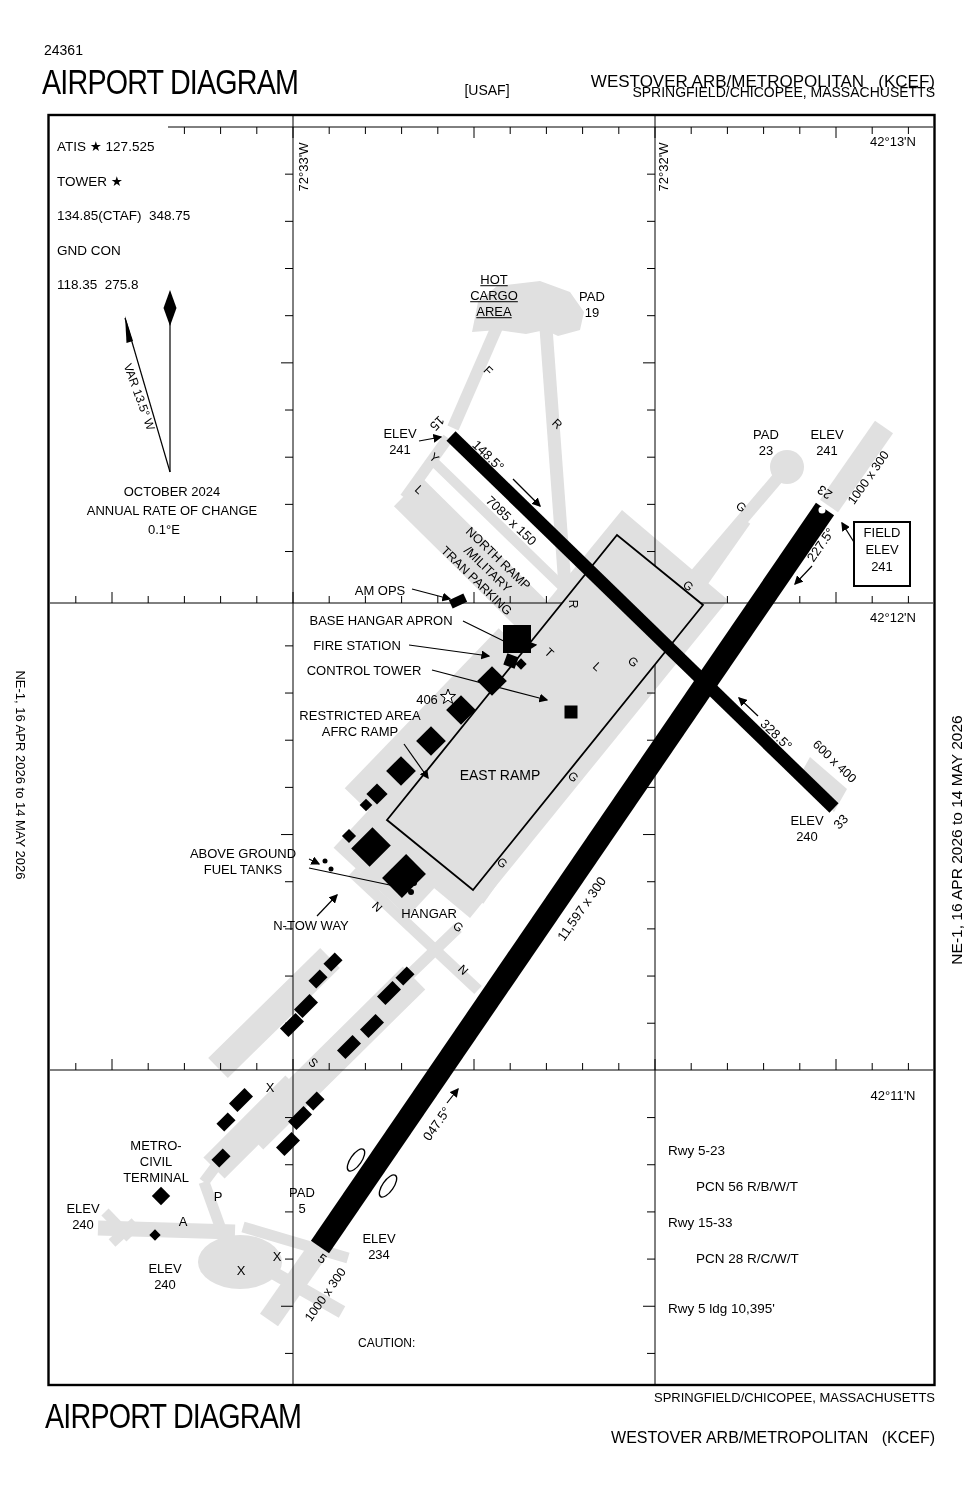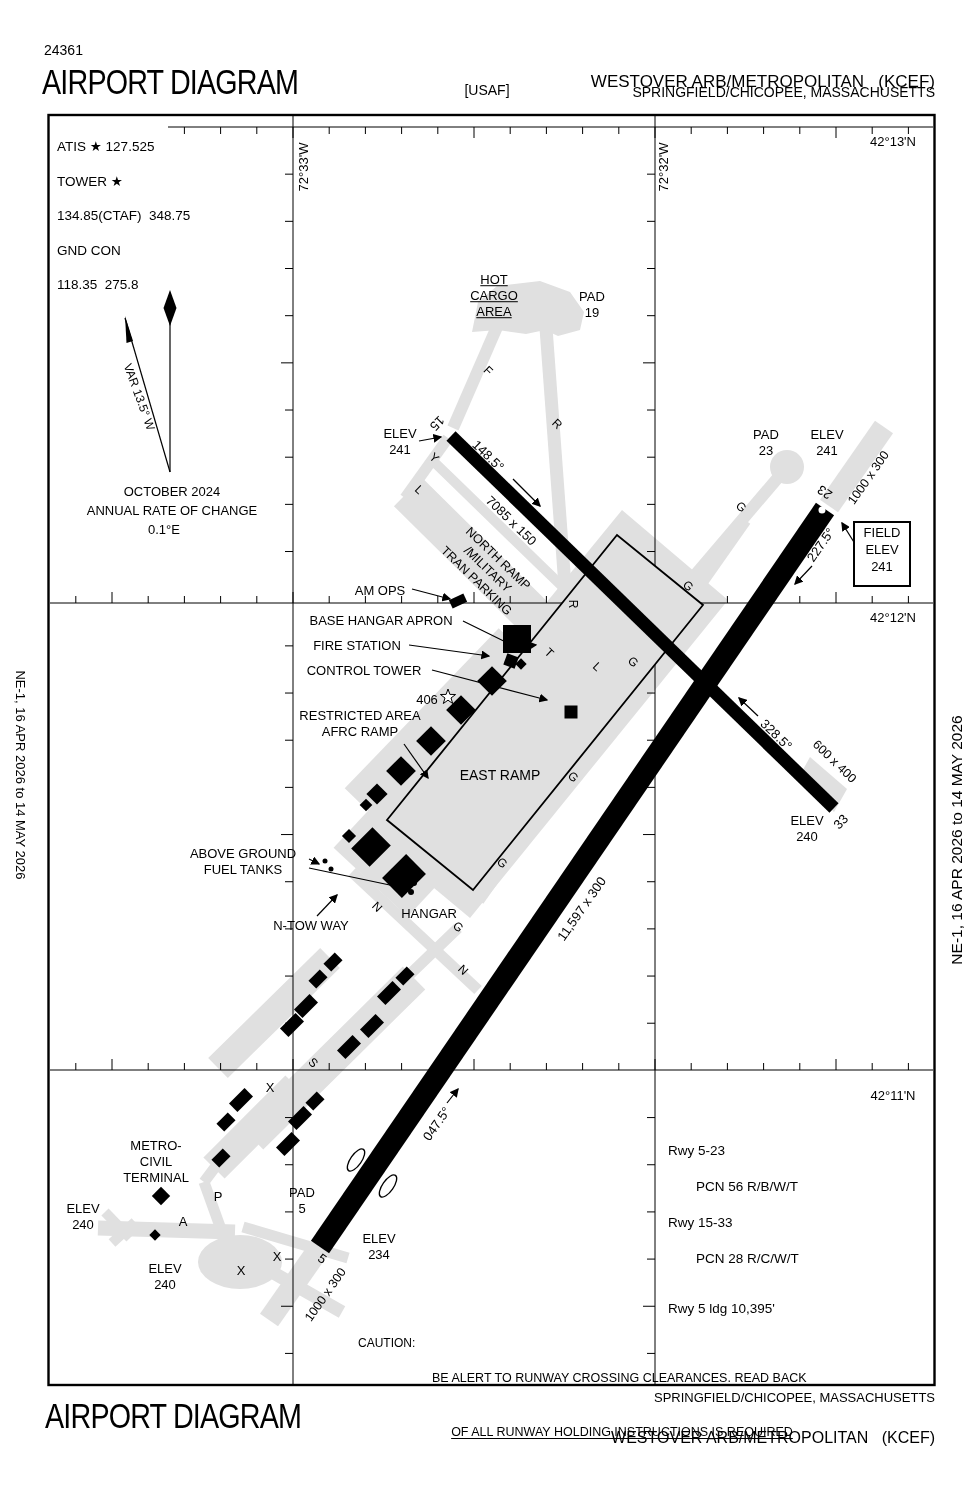--- a/index.html
+++ b/index.html
@@ -384,28 +384,20 @@
 
   <div class="blk rwyinfo" style="left:668px;top:1124px;">
     <div>Rwy 5-23</div>
     <div class="ind">PCN 56 R/B/W/T</div>
     <div>Rwy 15-33</div>
     <div class="ind">PCN 28 R/C/W/T</div>
     <div class="gap">Rwy 5 ldg 10,395'</div>
   </div>
 
   <div class="blk caution-line" style="left:358px;top:1334px;font-size:12px;">CAUTION:</div>
-  <div class="blk" style="left:432px;top:1333px;width:380px;">
-    <div class="caution-line">
-      <span>BE ALERT TO RUNWAY CROSSING CLEARANCES. </span><u>READ BACK</u>
-    </div>
-    <div class="caution-line" style="text-align:center;">
-      <u>OF ALL RUNWAY HOLDING INSTRUCTIONS IS REQUIRED</u>
-    </div>
-  </div>
 
   <div class="blk big-title" style="left:45px;top:1396px;">AIRPORT DIAGRAM</div>
   <div class="blk" style="right:44px;top:1390px;left:auto;font-size:13px;text-align:right;">SPRINGFIELD/CHICOPEE, MASSACHUSETTS</div>
   <div class="blk" style="right:44px;top:1411px;left:auto;font-size:16px;text-align:right;">
     <span>WESTOVER ARB/METROPOLITAN</span>&nbsp;&nbsp;&nbsp;<span>(KCEF)</span>
   </div>
 
 </div>
 
 </body></html>

